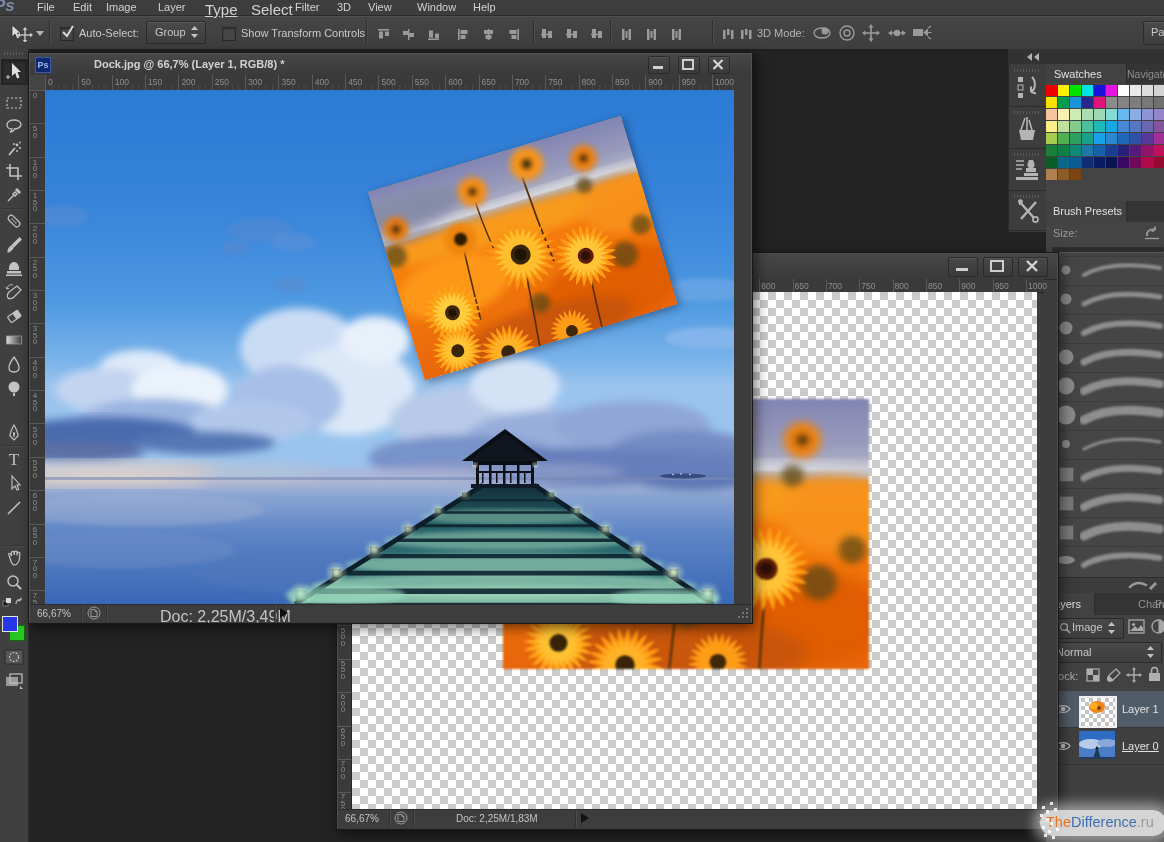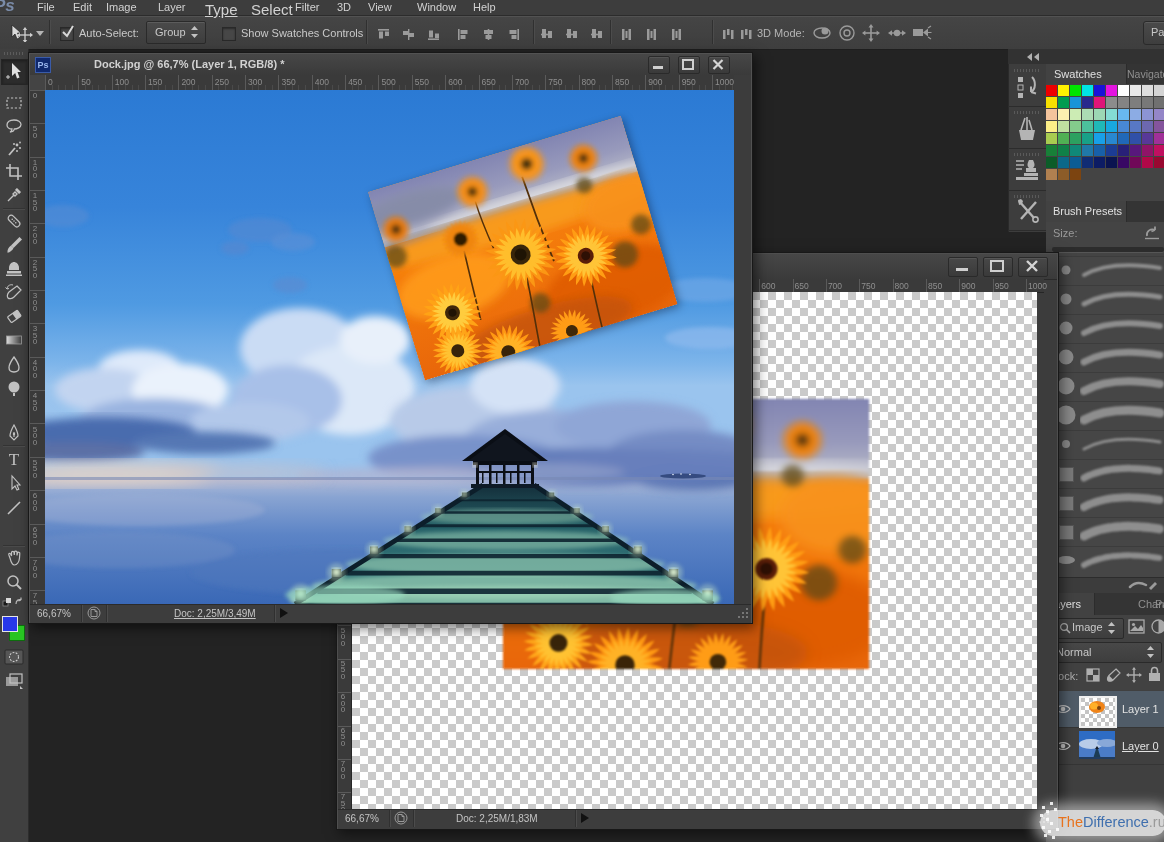--- a/index.html
+++ b/index.html
@@ -48,21 +48,21 @@
 <svg class="a" style="left:59px;top:23px" width="17" height="17" viewBox="0 0 17 17">
     <path d="M4,9 L8,13 L14,3" stroke="#d8d8d8" stroke-width="2" fill="none"></path>
   </svg>
 <div class="a txt" style="left:79px;top:27px;">Auto-Select:</div>
 <div class="a btn3" style="left:146px;top:21px;width:58px;height:21px;border-radius:2px;"></div>
 <div class="a txt" style="left:155px;top:26px;">Group</div>
 <svg class="a" style="left:190px;top:26px" width="9" height="12" viewBox="0 0 9 12">
     <path d="M4.5,0 L8,4 H1Z M4.5,12 L1,8 H8Z" fill="#c2c2c2"></path>
   </svg>
 <div class="a" style="left:222px;top:27px;width:12px;height:12px;background:#474747;border:1px solid #292929;box-shadow:inset 0 1px 2px #2a2a2a;"></div>
-<div class="a txt" style="left:241px;top:27px;">Show Swatches Controls</div>
+<div class="a txt" style="left:241px;top:27px;">Show Transform Controls</div>
 <div class="a sep" style="left:366px;top:20px;width:1px;height:24px;"></div>
 <svg class="a" style="left:377px;top:28px" width="13" height="13" viewBox="0 0 13 13" fill="#9a9a9a">
     <rect x="1" y="1" width="11" height="1.6"></rect>
     <rect x="2" y="3.5" width="4" height="7"></rect>
     <rect x="8" y="3.5" width="4" height="4.5"></rect>
   </svg>
 <svg class="a" style="left:402px;top:28px" width="13" height="13" viewBox="0 0 13 13" fill="#9a9a9a">
     <rect x="6" y="1" width="1.4" height="11"></rect>
     <rect x="1" y="3" width="5" height="4"></rect>
     <rect x="7" y="5" width="5" height="4"></rect>
@@ -827,21 +827,21 @@
     <div class="vnum" style="left:2px;top:540.25px;">7<br>5<br>0</div>
     <div class="a" style="left:705px;top:22px;width:17px;height:529px;background:#3c3c3c;"></div>
     <div class="a" style="left:1px;top:551px;width:721px;height:18px;background:#3d3d3d;border-top:1px solid #2b2b2b;"></div>
     <div class="a" style="left:8px;top:555px;font-size:10px;color:#c4c4c4;">66,67%</div>
     <div class="a sep" style="left:52px;top:552px;width:1px;height:17px;"></div>
     <svg class="a" style="left:58px;top:553px" width="14" height="14" viewBox="0 0 14 14">
       <circle cx="7" cy="7" r="6" fill="none" stroke="#9a9a9a"></circle>
       <path d="M4,3.5 h4 l2,2 v5 h-6 Z M8,3.5 v2 h2" fill="none" stroke="#9a9a9a" stroke-width="1"></path>
     </svg>
     <div class="a sep" style="left:77px;top:552px;width:1px;height:17px;"></div>
-    <div class="a" style="left:145px;top:555px;font-size:10px;color:#c4c4c4;text-decoration:underline;">Doc: 2,25M/3,49M</div>
+    <div class="a" style="left:131px;top:555px;font-size:16px;color:#c4c4c4;">Doc: 2,25M/3,49M</div>
     <div class="a sep" style="left:245px;top:552px;width:1px;height:17px;"></div>
     <svg class="a" style="left:250px;top:554px" width="10" height="12" viewBox="0 0 10 12">
       <path d="M1,1 L9,6 L1,11Z" fill="#111"></path>
     </svg>
     <svg class="a" style="left:705px;top:553px" width="16" height="15" viewBox="0 0 16 15">
       <g fill="#8a8a8a">
         <circle cx="13" cy="3" r="1"></circle>
         <circle cx="9" cy="7" r="1"></circle>
         <circle cx="13" cy="7" r="1"></circle>
         <circle cx="5" cy="11" r="1"></circle>
@@ -1012,21 +1012,21 @@
 <g filter="url(#c3)" opacity="0.65">
  <ellipse cx="300" cy="505" rx="60" ry="10" fill="#9adcc0"></ellipse>
  <ellipse cx="620" cy="508" rx="55" ry="9" fill="#9adcc0"></ellipse>
 </g>
 </svg>
     <div class="a" style="left:339px;top:139px;width:264px;height:197px;transform:rotate(-16.8deg);transform-origin:0 0;z-index:2;box-shadow:2px 3px 8px rgba(0,0,20,0.35);"><svg width="264" height="197" viewBox="0 0 264 197">
         <use href="#flw"></use>
       </svg></div>
   </div>
 <div class="a" style="left:1040px;top:810px;width:126px;height:26px;z-index:6;background:rgba(255,255,255,0.78);border-radius:13px;box-shadow:0 0 12px 7px rgba(255,255,255,0.45);"></div>
-<div class="a" style="left:1046px;top:814px;z-index:7;font-size:14.5px;white-space:nowrap;"><span style="color:#e8731e;margin-left:12px;">The</span><span style="color:#3f6fae;">Difference</span><span style="color:#9a9a9a;">.ru</span></div>
+<div class="a" style="left:1046px;top:814px;z-index:7;font-size:14.5px;white-space:nowrap;"><span style="color:#e8731e;">The</span><span style="color:#3f6fae;">Difference</span><span style="color:#9a9a9a;">.ru</span></div>
 <div class="a" style="left:1042px;top:806px;width:3px;height:3px;background:rgba(255,255,255,0.85);z-index:7;"></div>
 <div class="a" style="left:1046px;top:810px;width:3px;height:3px;background:rgba(255,255,255,0.85);z-index:7;"></div>
 <div class="a" style="left:1050px;top:802px;width:3px;height:3px;background:rgba(255,255,255,0.85);z-index:7;"></div>
 <div class="a" style="left:1054px;top:808px;width:3px;height:3px;background:rgba(255,255,255,0.85);z-index:7;"></div>
 <div class="a" style="left:1046px;top:818px;width:3px;height:3px;background:rgba(255,255,255,0.85);z-index:7;"></div>
 <div class="a" style="left:1042px;top:826px;width:3px;height:3px;background:rgba(255,255,255,0.85);z-index:7;"></div>
 <div class="a" style="left:1050px;top:822px;width:3px;height:3px;background:rgba(255,255,255,0.85);z-index:7;"></div>
 <div class="a" style="left:1056px;top:828px;width:3px;height:3px;background:rgba(255,255,255,0.85);z-index:7;"></div>
 <div class="a" style="left:1044px;top:834px;width:3px;height:3px;background:rgba(255,255,255,0.85);z-index:7;"></div>
 <div class="a" style="left:1052px;top:836px;width:3px;height:3px;background:rgba(255,255,255,0.85);z-index:7;"></div>

